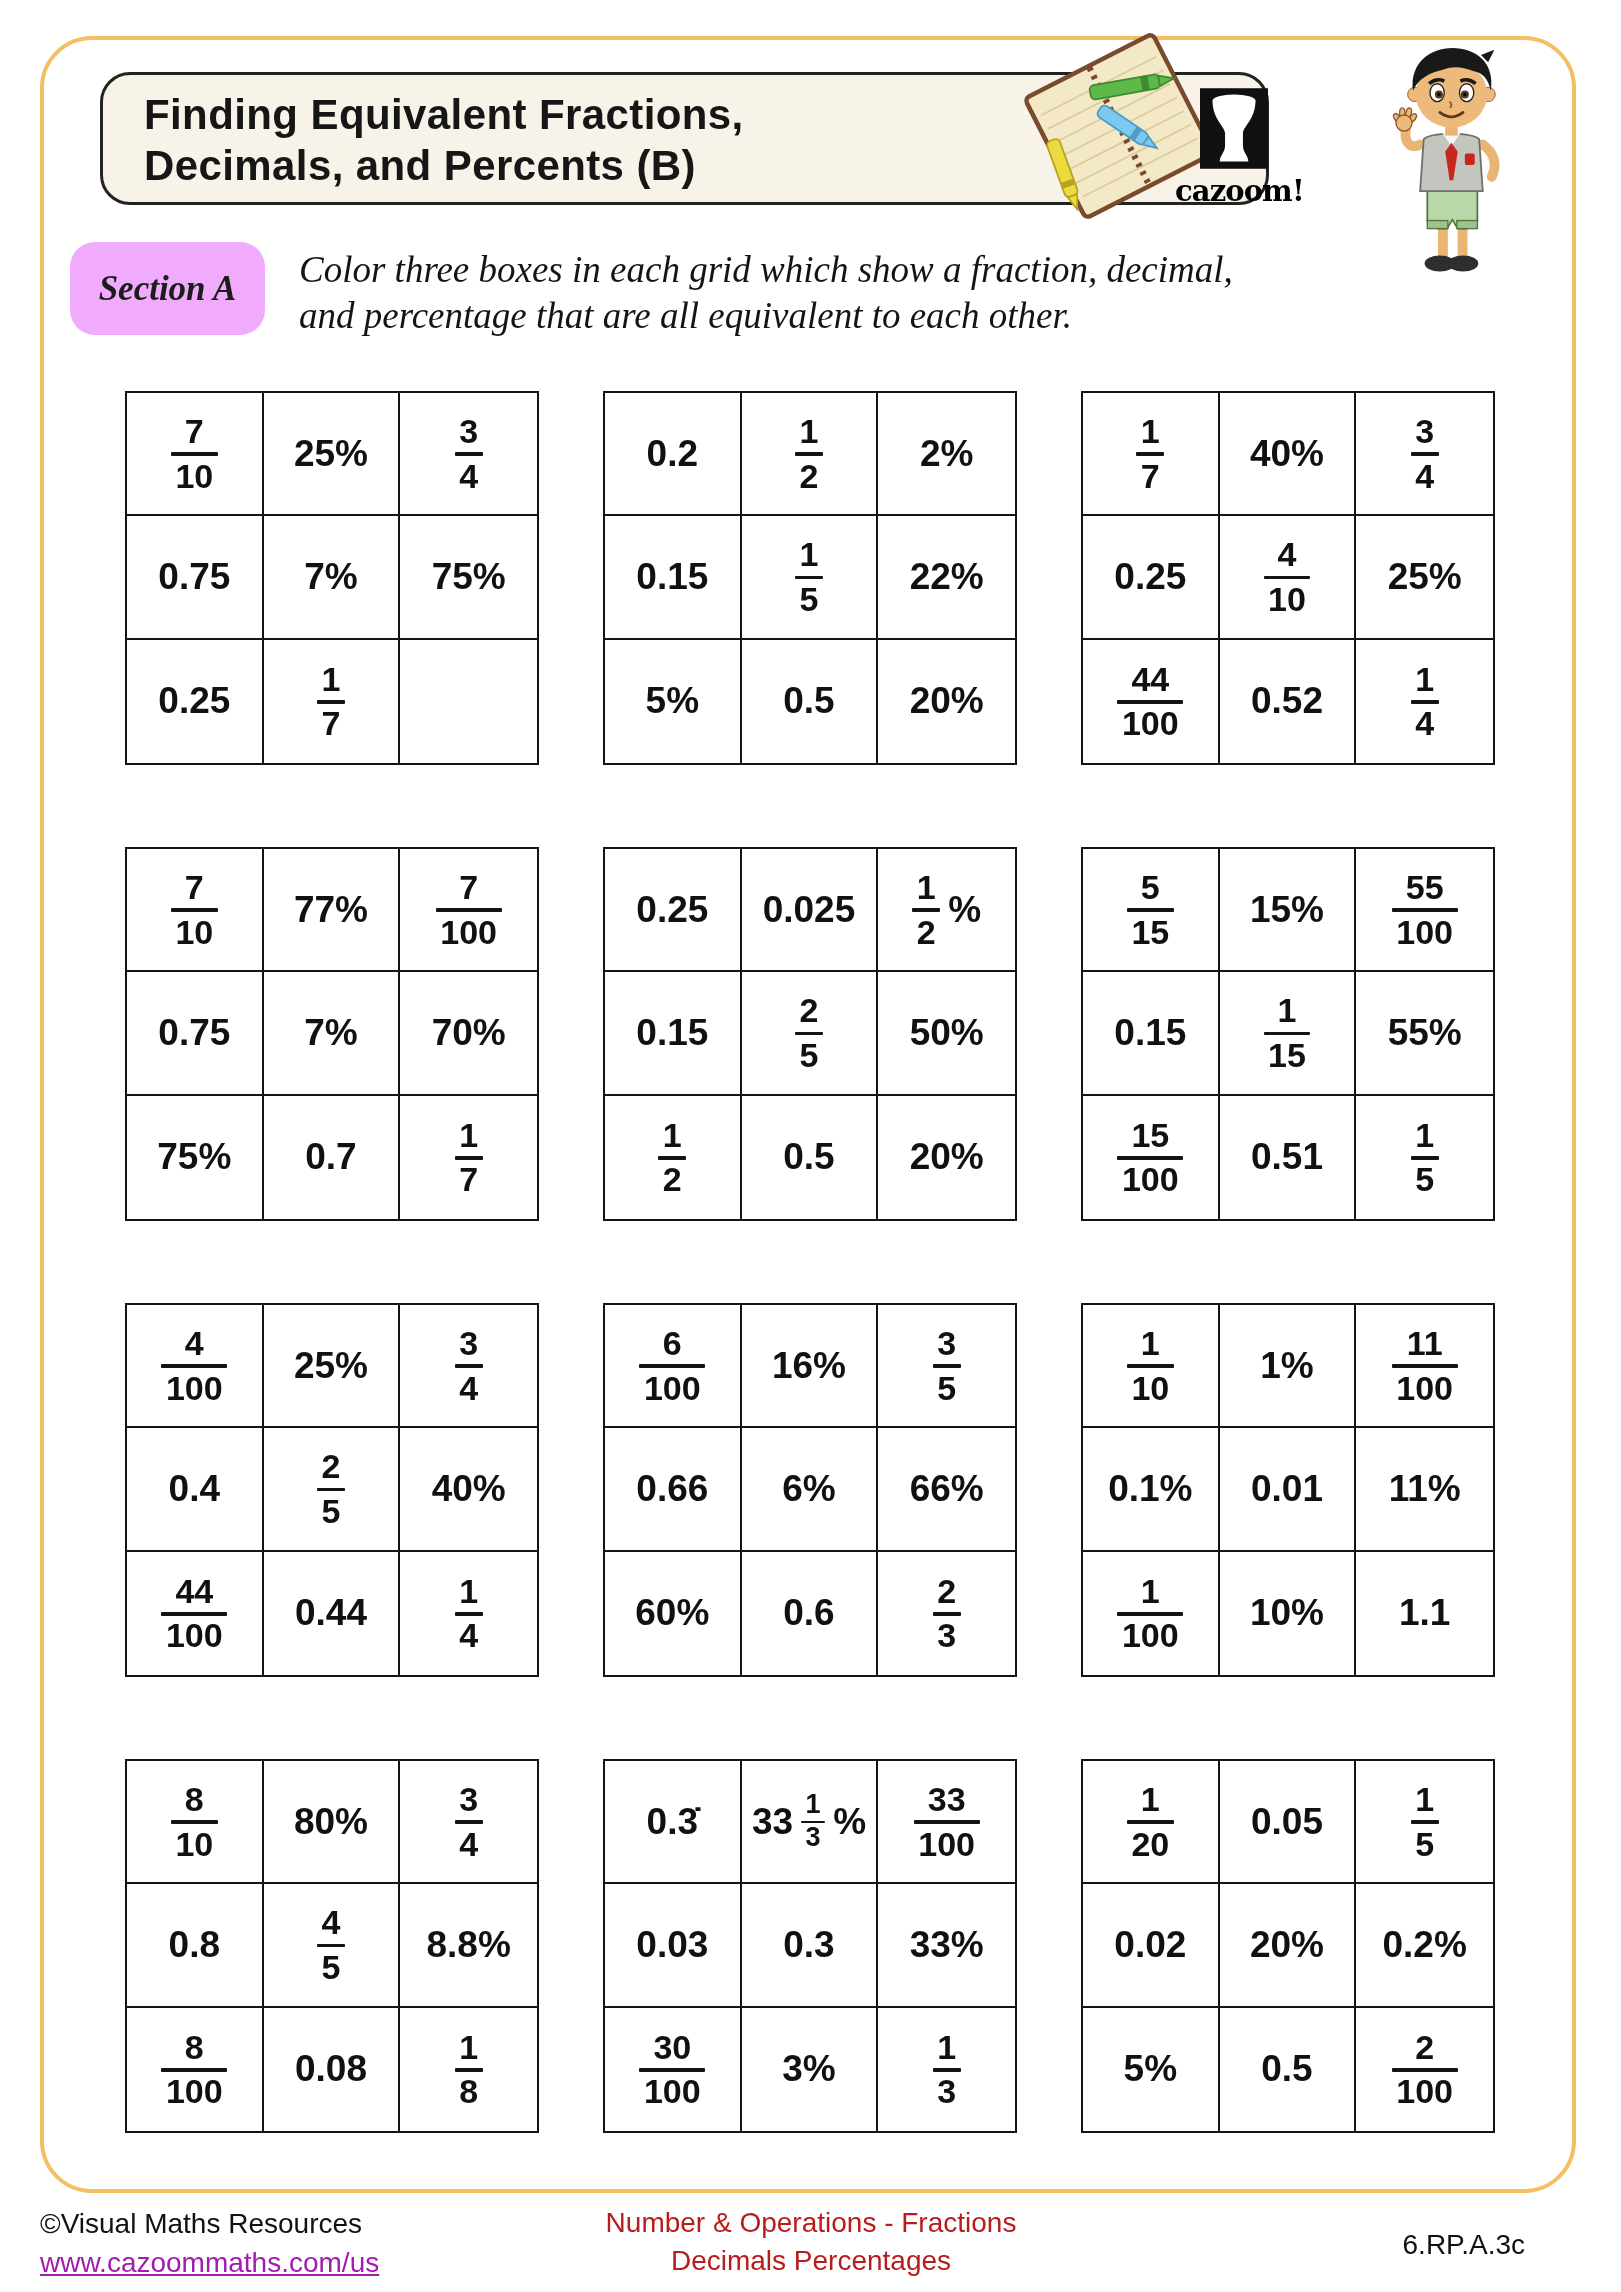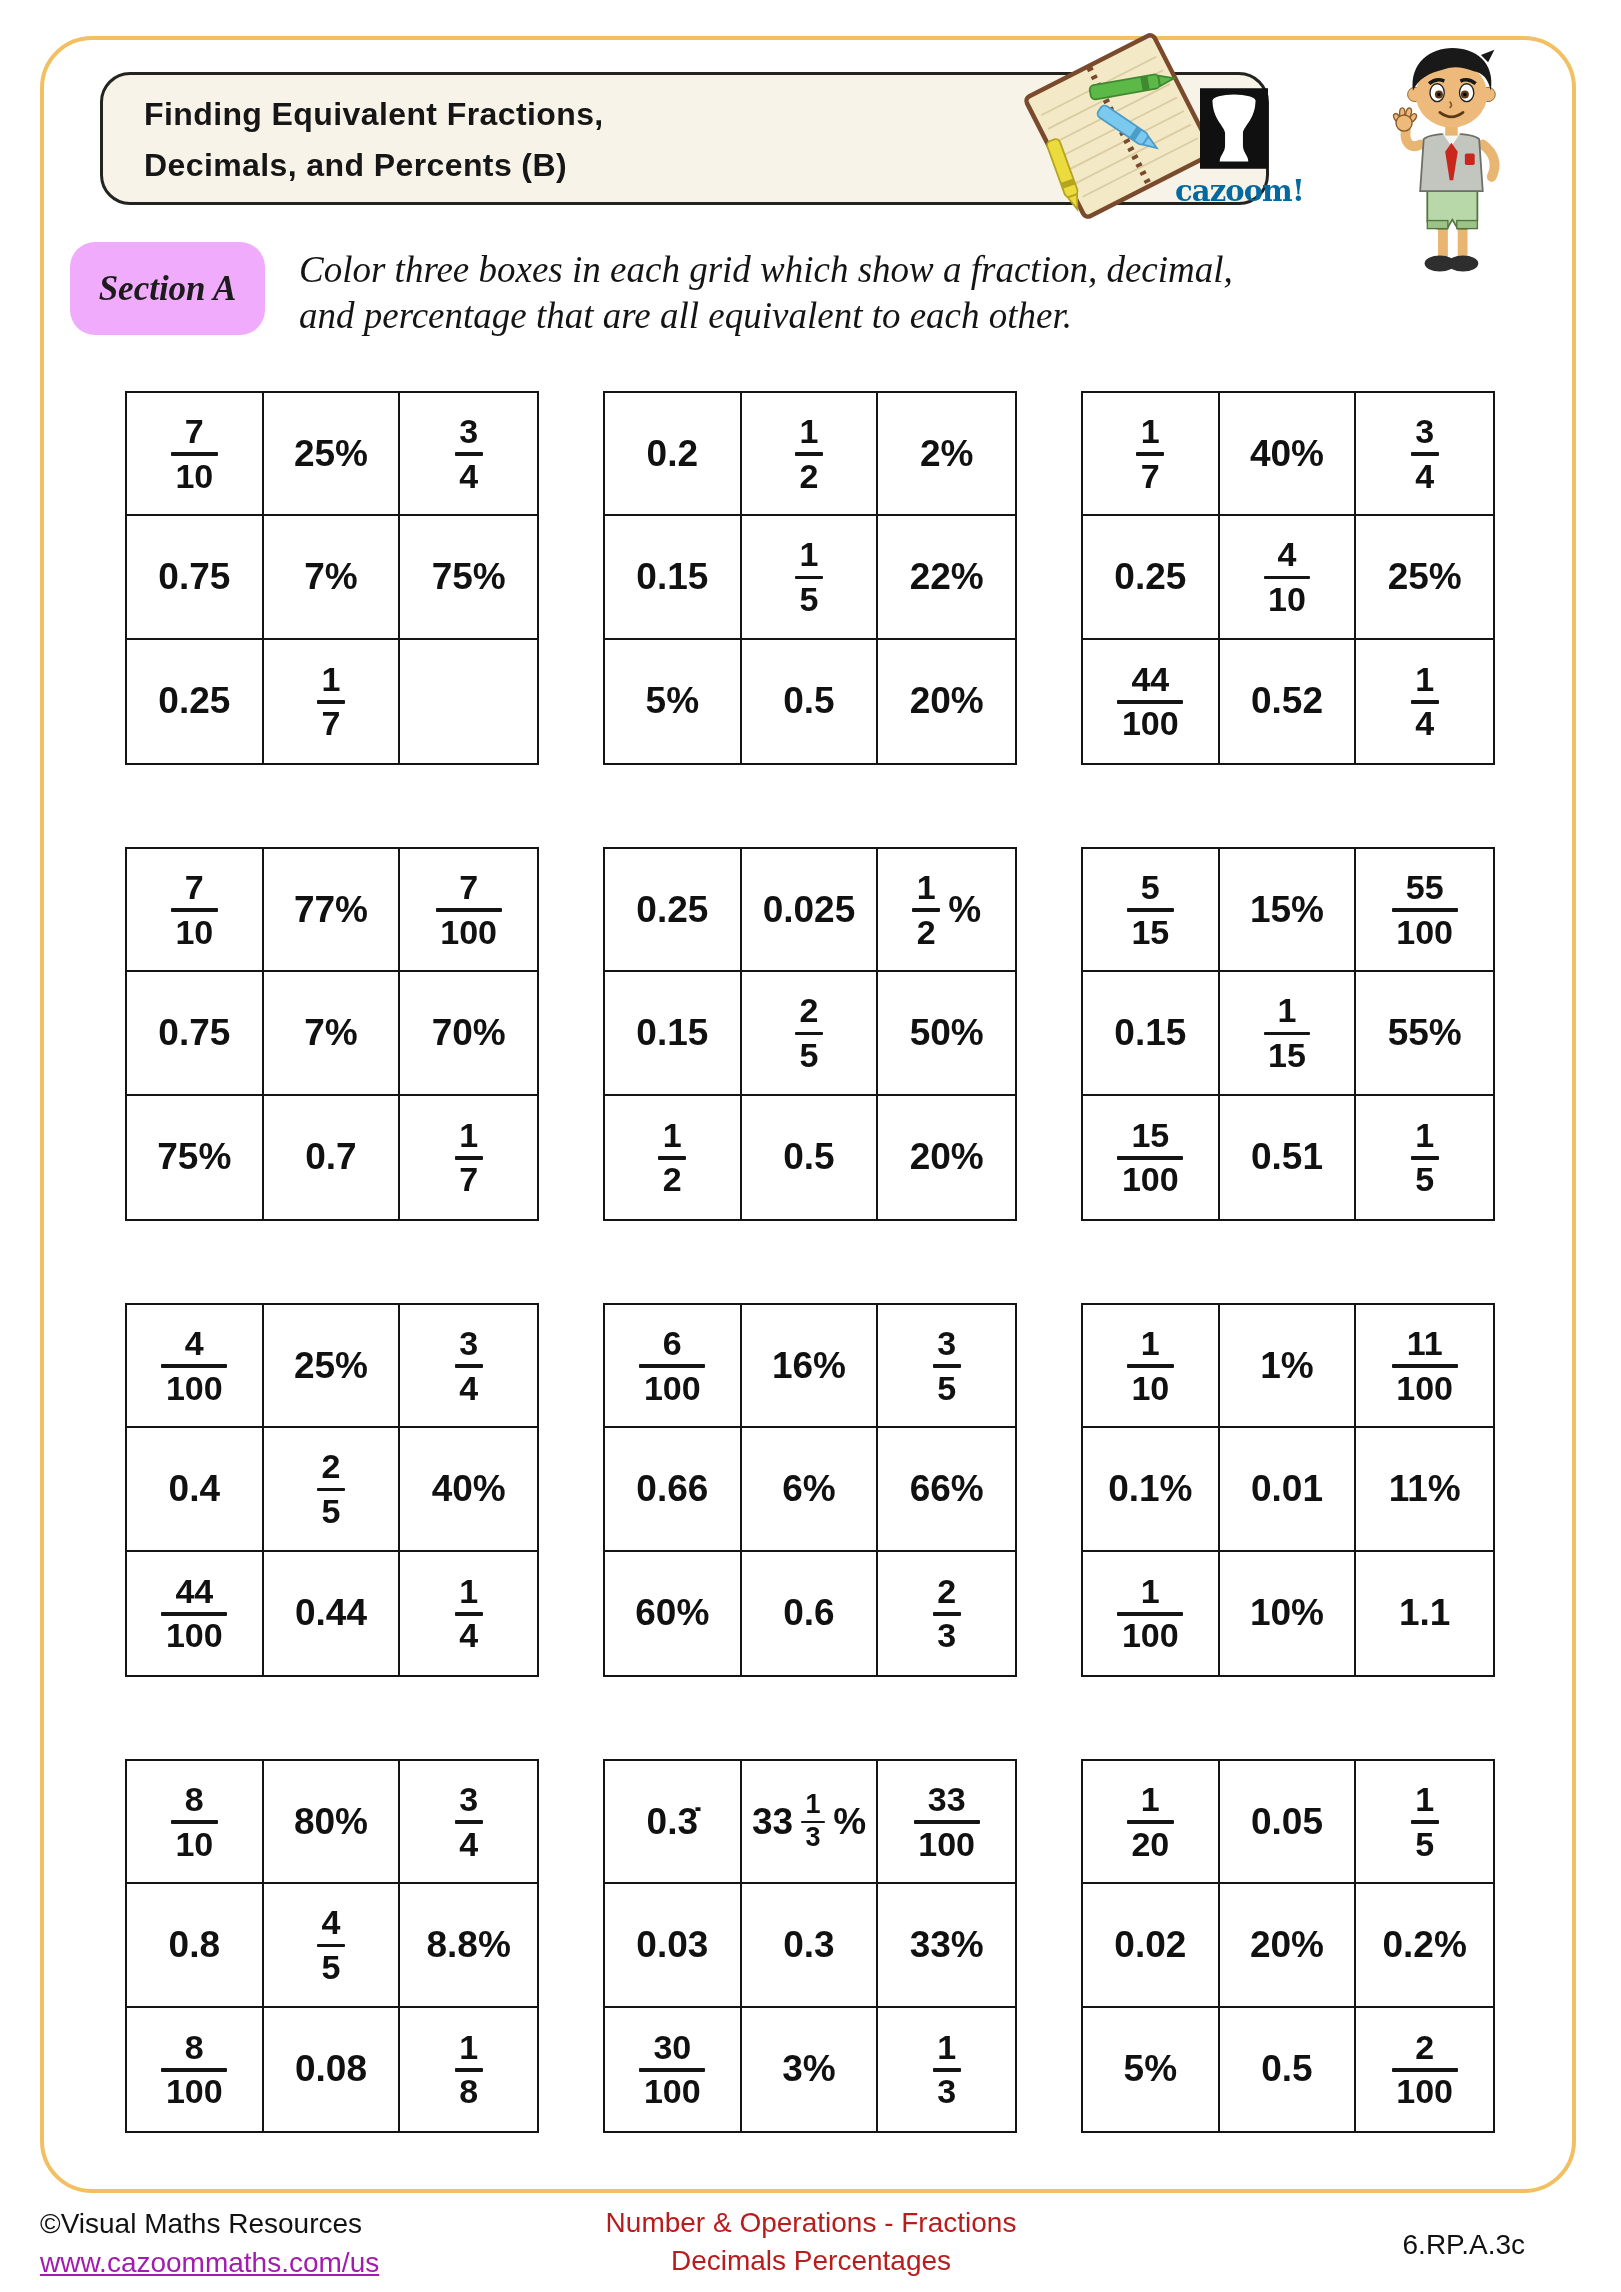--- a/index.html
+++ b/index.html
@@ -10,24 +10,24 @@
   }
   .outer-frame {
     position:absolute; left:40px; top:36px; width:1528px; height:2149px;
     border:4.5px solid #F2C063; border-radius:52px; background:transparent;
   }
   .title-box {
     position:absolute; left:100px; top:72px; width:1169px; height:133px;
     background:#F7F3E8; border:3.6px solid #23231F; border-radius:30px;
     box-sizing:border-box; padding:14.3px 0 0 41px;
   }
-  .title-line { font-size:32px; line-height:51px; font-weight:bold; letter-spacing:0.4px; color:#161616; }
+  .title-line { font-size:42px; line-height:51px; font-weight:bold; letter-spacing:0.4px; color:#161616; }
   .notebook-decor { position:absolute; left:985px; top:32px; }
   .logo-wrap { position:absolute; left:1175px; top:88px; width:118px; text-align:center; }
-  .logo-text { margin-top:1.8px; font-family:"DejaVu Serif", serif; font-weight:bold; font-size:29px; letter-spacing:-0.9px; color:#0369a1; }
+  .logo-text { margin-top:1.8px; font-family:"DejaVu Serif", serif; font-weight:bold; font-size:29px; letter-spacing:-0.9px; color:#000000; }
   .boy-decor { position:absolute; left:1368px; top:39px; }
   .section-label {
     position:absolute; left:70px; top:242px; width:195px; height:93px;
     background:#f0abfc; border-radius:25px;
     display:flex; align-items:center; justify-content:center;
     font-family:"Liberation Serif", serif; font-style:italic; font-weight:bold; font-size:35px; color:#1c1c1c;
   }
   .instruction {
     position:absolute; left:299px; top:247px; width:967px;
     font-family:"Liberation Serif", serif; font-style:italic; font-size:37px; line-height:46px; color:#141414;

